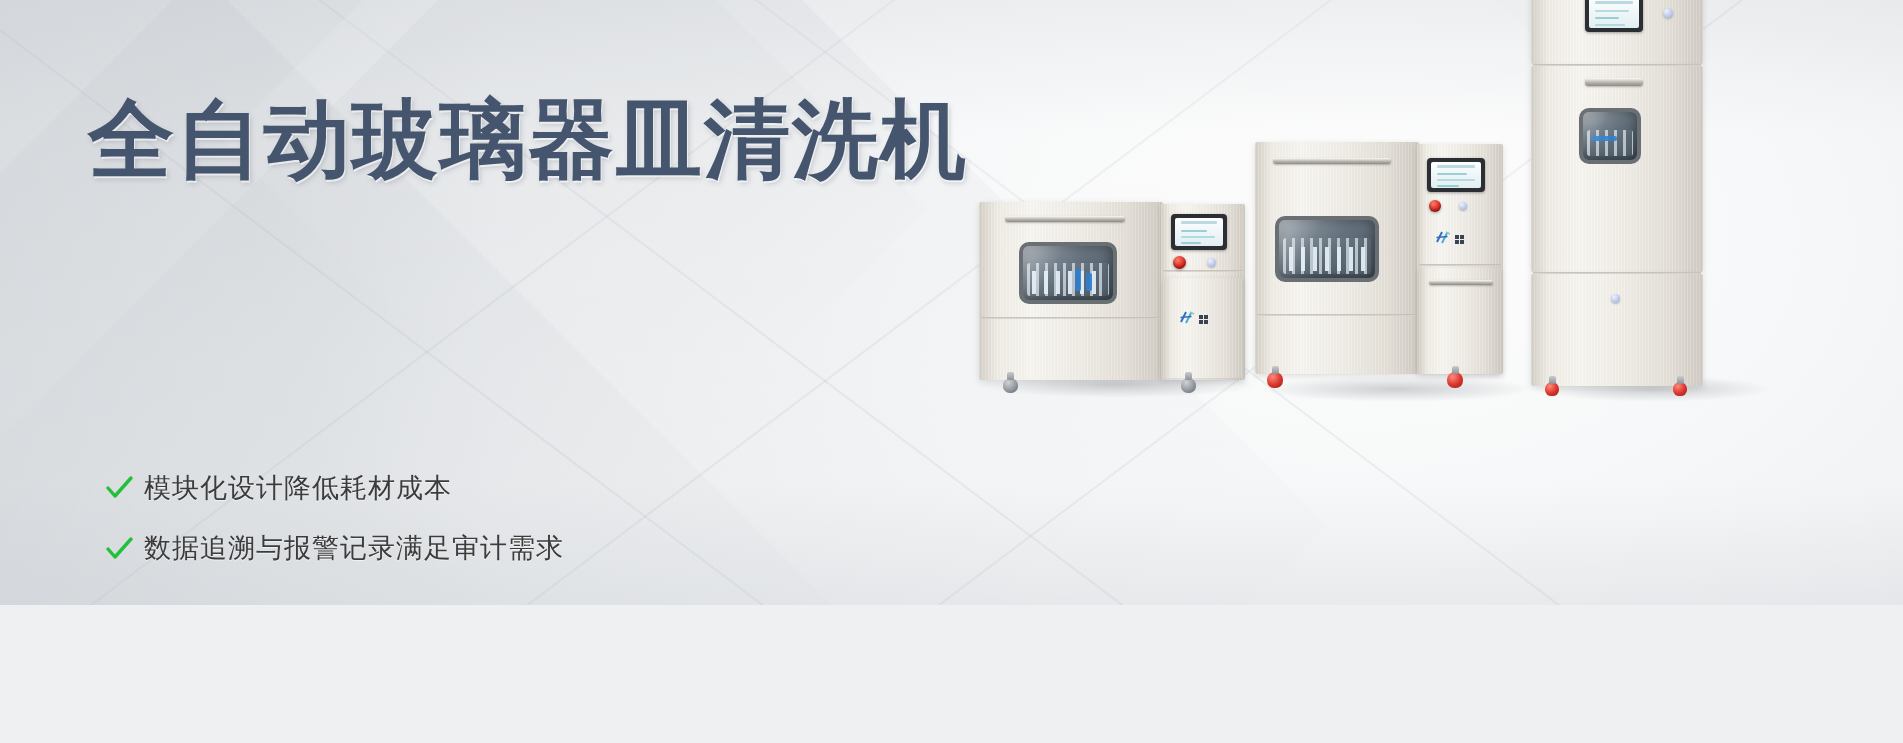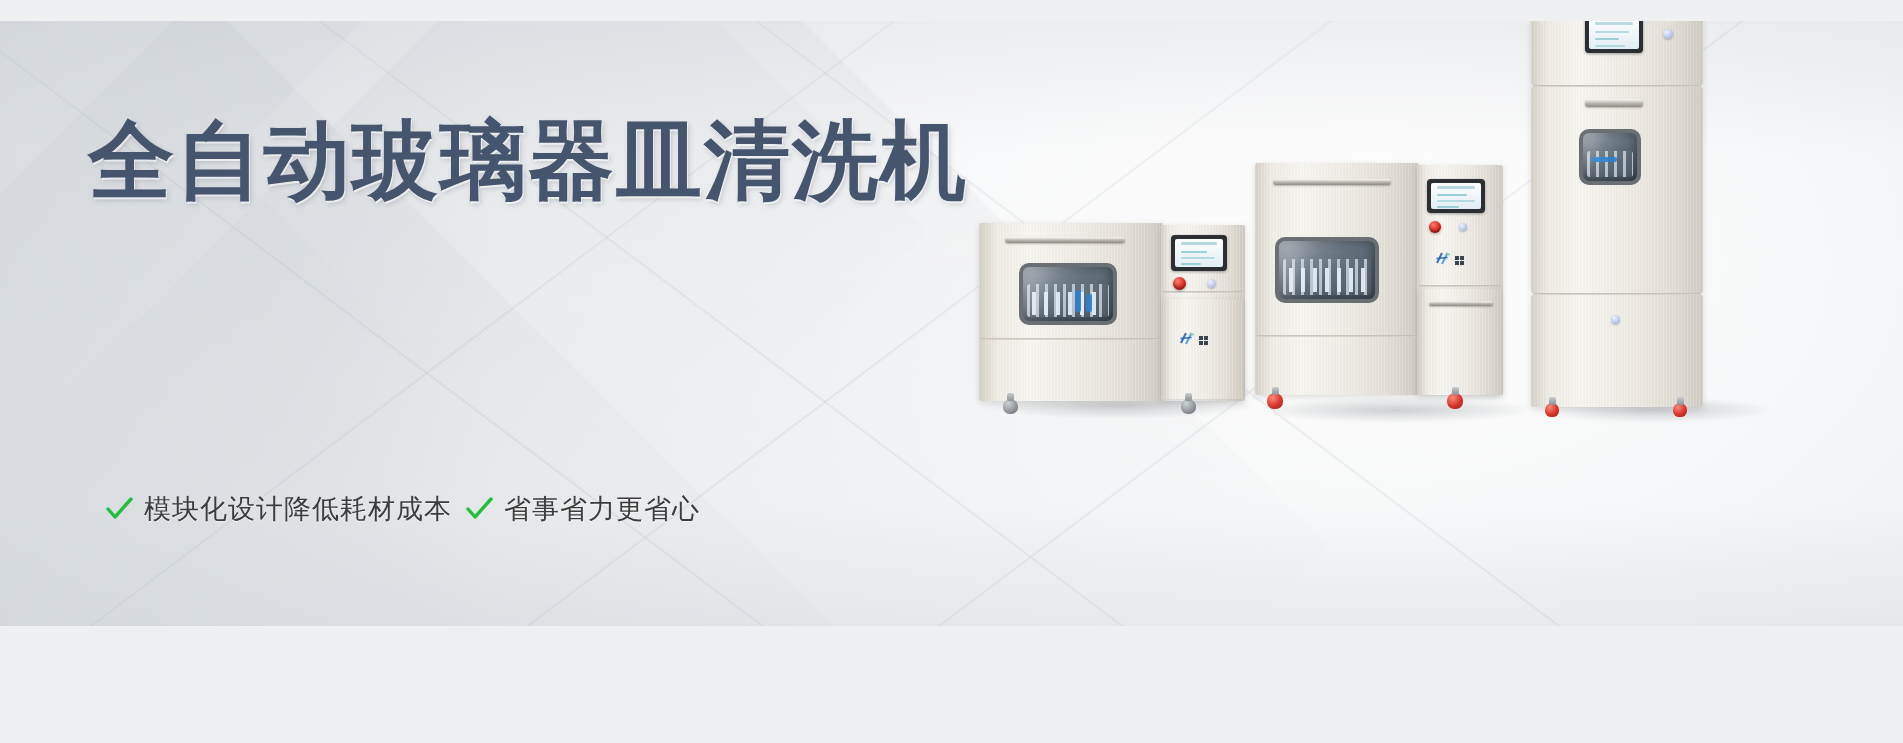--- a/index.html
+++ b/index.html
@@ -9,21 +9,20 @@
     background:#eef0f2;
   }
 
   
   .banner{
     position:relative;
     width:1903px; height:605px;
     overflow:hidden;
     background:
       radial-gradient(ellipse 1100px 700px at 72% 40%, #fdfdfd 0%, #f6f7f8 42%, #e9ebed 100%);
-    margin-top: 21px;
   }
 
   
   .bg-diagonals{ position:absolute; inset:-30%; pointer-events:none; }
   .band{ position:absolute; background:rgba(166,174,182,.16); }
   .band.b1{ width:3400px; height:2px; top:24%; left:-10%; transform:rotate(37deg); }
   .band.b2{ width:3400px; height:2px; top:58%; left:-10%; transform:rotate(37deg); }
   .band.b3{ width:3400px; height:2px; top:86%; left:-10%; transform:rotate(37deg); }
   .band.b4{ width:3400px; height:2px; top:24%; left:-10%; transform:rotate(-37deg); }
   .band.b5{ width:3400px; height:2px; top:58%; left:-10%; transform:rotate(-37deg); }
@@ -205,31 +204,31 @@
 
       <div class="frow">
         <div class="fitem col1">
           <span class="check">
             <svg width="30" height="30" viewBox="0 0 30 30">
               <path d="M4 15 L11 23 L27 5" fill="none" stroke="#22c03a" stroke-width="3.4" stroke-linecap="round" stroke-linejoin="round"></path>
             </svg>
           </span>
           <span class="ftext">模块化设计降低耗材成本</span>
         </div>
+      </div>
+
+      <div class="frow">
         <div class="fitem">
           <span class="check">
             <svg width="30" height="30" viewBox="0 0 30 30">
               <path d="M4 15 L11 23 L27 5" fill="none" stroke="#22c03a" stroke-width="3.4" stroke-linecap="round" stroke-linejoin="round"></path>
             </svg>
           </span>
-          <span class="ftext">省事省力更省心</span>
-        </div>
-      </div>
-
-      <div class="frow">
+          <span class="ftext">数据追溯与报警记录满足审计需求</span>
+        </div>
       </div>
 
     </div>
   </div>
 
   <div class="machines">
 
     <div class="machine" style="left:-10px; top:330px; width:290px; height:200px;">
 
       <div class="shadow-floor" style="left:6px; right:6px; bottom:-6px;"></div>

